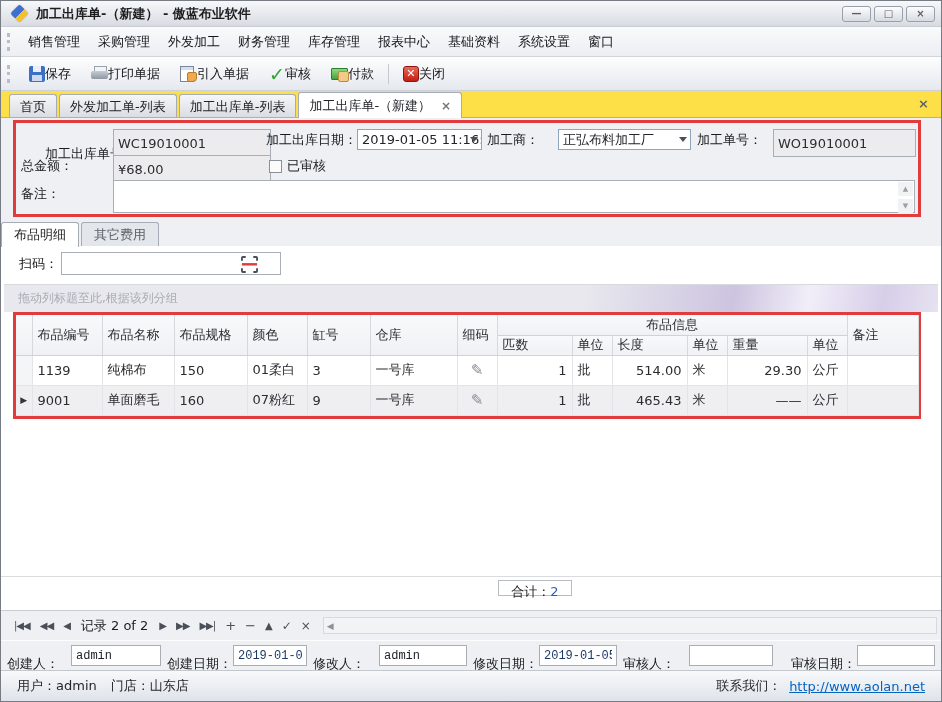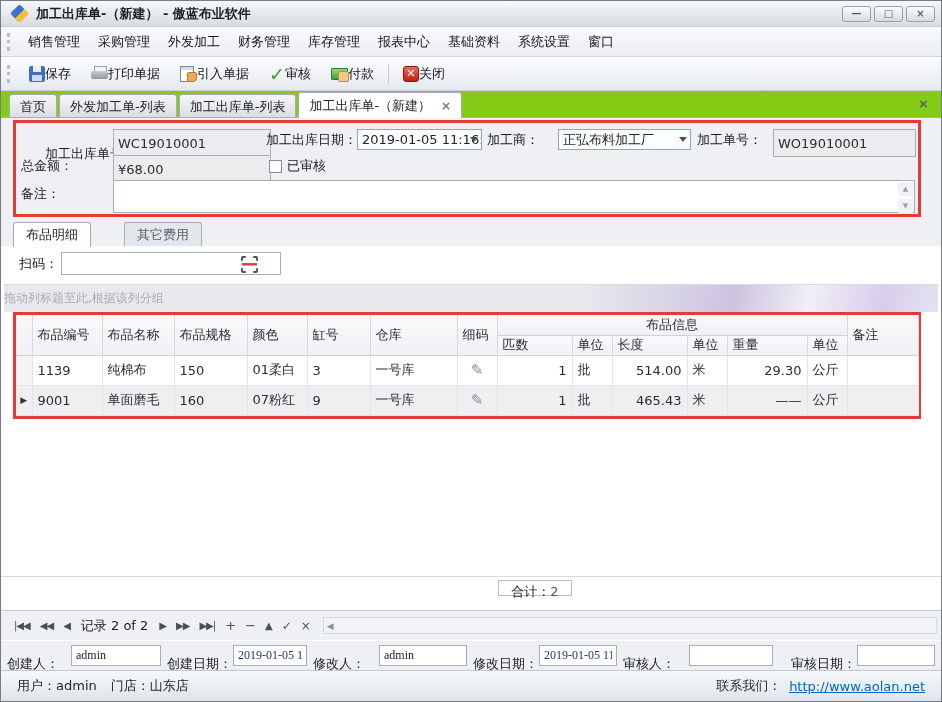--- a/index.html
+++ b/index.html
@@ -34,51 +34,51 @@
   .ic-print::after { content:""; position:absolute; left:0; top:5px; width:17px; height:8px; background:linear-gradient(#c7ccd4,#8f97a2); border-radius:2px; }
   .ic-import { width:17px; height:16px; }
   .ic-import::before { content:""; position:absolute; left:0; top:0; width:12px; height:14px; background:#fff; border:1px solid #7d8598; box-shadow:inset 0 3px 0 #cfe0f5; }
   .ic-import::after { content:""; position:absolute; right:0; bottom:0; width:8px; height:8px; background:#f0a94e; border-radius:2px 2px 4px 2px; border:1px solid #b97c22; }
   .ic-check { color:#2ea52c; font-size:19px; font-weight:bold; line-height:16px; }
   .ic-pay { width:17px; height:12px; background:linear-gradient(#8fd97e,#45a23c); border:1px solid #2c7d2c; border-radius:1px; }
   .ic-pay::after { content:""; position:absolute; right:-2px; bottom:-3px; width:9px; height:9px; background:#f3c98a; border:1px solid #c08a3e; border-radius:2px; }
   .ic-close { width:16px; height:16px; background:linear-gradient(#e66a5a,#c41e12); border:1px solid #8f140c; border-radius:3px; color:#fff; font-size:11px; font-weight:bold; text-align:center; line-height:14px; }
 
   
-  .tabbar { height:27px; background:#84cc16; display:flex; align-items:flex-end; padding-left:8px; position:relative; border-bottom:1px solid #aab0b9; }
+  .tabbar { height:27px; background:#fde047; display:flex; align-items:flex-end; padding-left:8px; position:relative; border-bottom:1px solid #aab0b9; }
   .tab { font-size:13px; color:#22242a; background:linear-gradient(#f5f6f8,#dadde2); border:1px solid #a6acb6; border-bottom:none; border-radius:3px 3px 0 0; padding:3px 10px 4px; margin-right:2px; height:23px; }
   .tab.active { background:#fff; height:26px; padding-top:5px; margin-bottom:-1px; display:flex; gap:10px; align-items:center; }
   .tab-close-glyph { color:#71757d; font-size:12px; font-weight:bold; }
   .strip-close { position:absolute; right:12px; top:5px; color:#5d626b; font-size:13px; font-weight:bold; }
 
   
   .content { position:relative; height:553px; background:#fff; }
   .top-region { position:absolute; top:0; left:0; right:0; height:128px; background:#eef0f3; }
 
   .hdr-panel { position:absolute; top:2px; left:12px; width:908px; height:97px; border:3px solid #e23b3b; }
   .lbl { position:absolute; font-size:13px; color:#1b1b1e; line-height:21px; }
   .tb-input { position:absolute; height:28px; border:1px solid #a9aeb6; background:#ececee; font-size:13px; color:#2c2c30; padding:0 4px; font-family:inherit; }
   .combo { position:absolute; height:21px; border:1px solid #8fa4bd; background:#fff; font-size:13px; color:#23232a; padding:0 16px 0 4px; line-height:19px; white-space:nowrap; overflow:hidden; }
   .combo .arrow { position:absolute; right:3px; top:7px; width:0; height:0; border-left:4px solid transparent; border-right:4px solid transparent; border-top:5px solid #4a4f58; }
   .chkrow { position:absolute; display:flex; align-items:center; gap:5px; font-size:13px; color:#1b1b1e; }
   .chkbox { width:13px; height:13px; border:1px solid #8a9097; background:#fbfbfc; }
   .memo { position:absolute; border:1px solid #a9aeb6; background:#fff; }
   .memo-scroll { position:absolute; right:1px; top:1px; width:15px; height:31px; display:flex; flex-direction:column; justify-content:space-between; }
   .memo-arrow { height:14px; background:#f1f2f4; color:#9aa0a8; font-size:7px; text-align:center; line-height:14px; }
 
-  .subtabs { position:absolute; top:104px; left:12px; display:flex;gap:31px; }
+  .subtabs { position:absolute; top:104px; left:0; display:flex; }
   .subtab { font-size:13px; border:1px solid #a6acb6; border-bottom:none; border-radius:3px 3px 0 0; padding:3px 12px 4px; margin-right:2px; background:#e3e6ea; color:#5c6068; height:24px; }
   .subtab.active { background:#fff; color:#1b1b1e; height:25px; margin-bottom:-1px; }
 
   .scan-row { position:absolute; top:134px; left:0; right:0; height:26px; }
   .scan-input { position:absolute; left:60px; top:0; width:220px; height:23px; border:1px solid #a9aeb6; background:#fff; }
   .scan-ico { position:absolute; right:22px; top:3px; }
 
   .group-band { position:absolute; top:166px; left:3px; right:3px; height:28px; background:linear-gradient(100deg,#e8e8ee 62%,#cdc4e0 78%,#f1eef9 86%,#d7cee9 94%,#e6e2f1); border-top:1px solid #d8dade; }
-  .group-hint { font-size:12px; color:#aaaab4; line-height:27px; padding-left:0;border-radius:10px; }
+  .group-hint { font-size:12px; color:#aaaab4; line-height:27px; padding-left:14px;border-radius:10px; }
 
   .grid-box { position:absolute; top:194px; left:12px; width:908px; border:3px solid #e23b3b; background:#fff; }
   table.grid { border-collapse:collapse; table-layout:fixed; width:902px; font-size:13px; }
   .grid th { font-weight:normal; background:linear-gradient(#f8f9fa,#eff1f4); border-right:1px solid #d6d8dc; border-bottom:1px solid #cfd2d7; color:#2c2c30; text-align:left; padding:0 5px; height:20px; }
   .grid th.grp { text-align:center; }
   .grid td { border-right:1px solid #e3e4e8; border-bottom:1px solid #e3e4e8; color:#2b2b30; padding:0 5px; height:30px; background:#fff; }
   .grid tr.alt td { background:#efeff2; }
   .grid td.num { text-align:right; }
   .grid td.ind { background:#f4f5f7; padding:0; text-align:center; color:#33353a; font-size:9px; }
   .pencil { color:#8a8f98; font-size:15px; }
@@ -87,21 +87,21 @@
   .total-box { position:absolute; left:497px; top:3px; width:74px; height:16px; border:1px solid #b9bcc2; background:#fff; font-size:13px; text-align:center; line-height:22px; color:#1d1d22; }
   .total-val { color:#2f5bb7; }
 
   .nav-band { position:absolute; top:492px; left:0; right:0; height:30px; background:#eef0f3; border-top:1px solid #c9cdd3; display:flex; align-items:center; padding-left:8px; }
   .nav-ic { font-size:10px; color:#4a4f58; padding:0 5px; letter-spacing:-1px; }
   .nav-text { font-size:13px; color:#1b1b1e; padding:0 6px; }
   .nav-scroll { flex:1; height:17px; margin:0 4px 0 8px; background:#f2f3f5; border:1px solid #d7d9dd; display:flex; align-items:center; }
   .nav-scroll span { font-size:9px; color:#8d929a; padding-left:3px; }
 
   .footer-fields { position:absolute; top:522px; left:0; right:0; height:31px; background:#eef0f3; border-top:1px solid #fdfdfe; }
-  .ff-input { position:absolute; top:4px; height:21px; border:1px solid #a9aeb6; background:#fff; font-size:12px; color:#20222c; padding:9px 4px; font-family:Liberation Serif, serif; white-space:nowrap; overflow:hidden; }
+  .ff-input { position:absolute; top:4px; height:21px; border:1px solid #a9aeb6; background:#fff; font-size:12px; color:#20222c; padding:9px 4px; font-family:Liberation Mono, monospace; white-space:nowrap; overflow:hidden; }
   .ff-input.date { color:#1d3a66; }
   .footer-fields .lbl { top:12px; }
 
   
   .statusbar { position:absolute; bottom:0; left:0; right:0; height:31px; background:linear-gradient(#f7f9fb,#dfe4ea); border-top:1px solid #c3c8cf; display:flex; align-items:center; padding:8px 16px; font-size:13px; color:#24262c; }
   .status-right { margin-left:auto; display:flex; gap:8px; align-items:center; }
   .status-link { color:#0563c1; text-decoration:underline; }
 </style>
 </head>
 <body>

